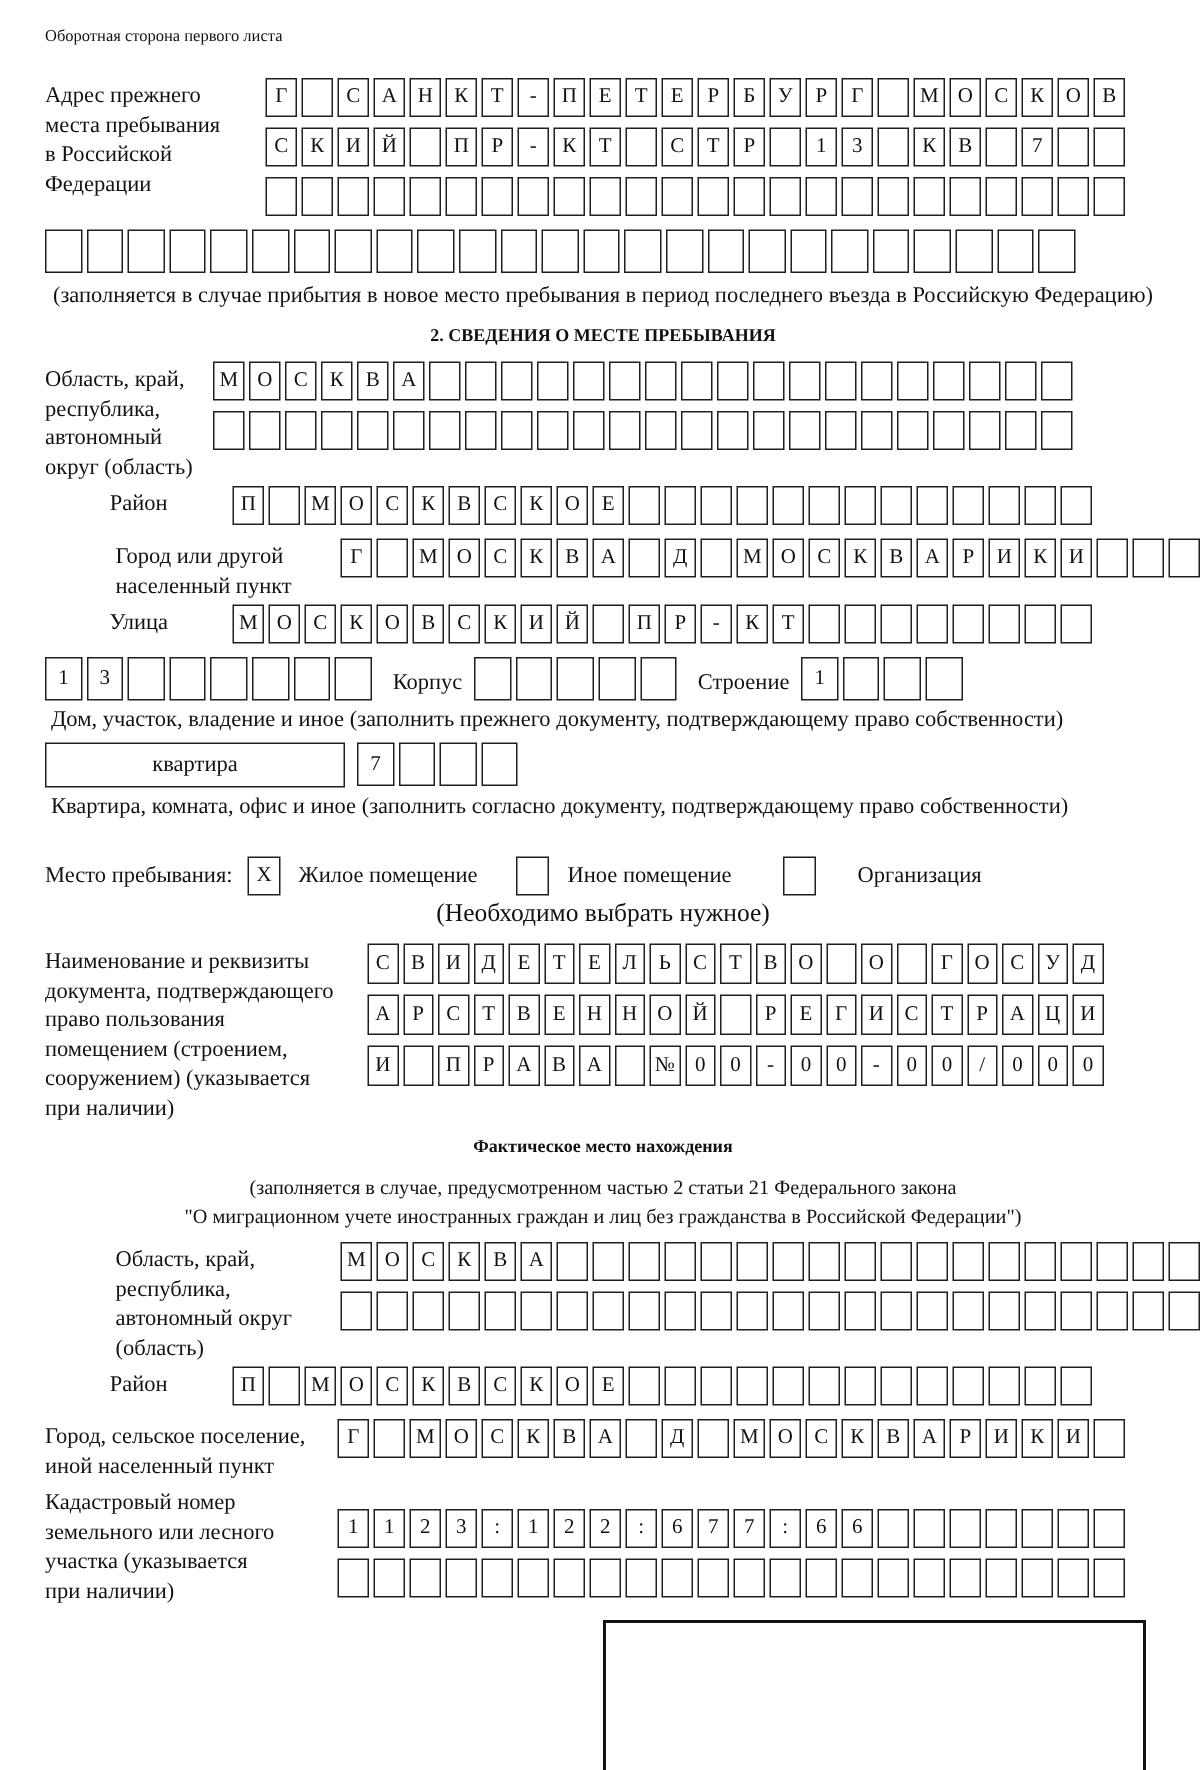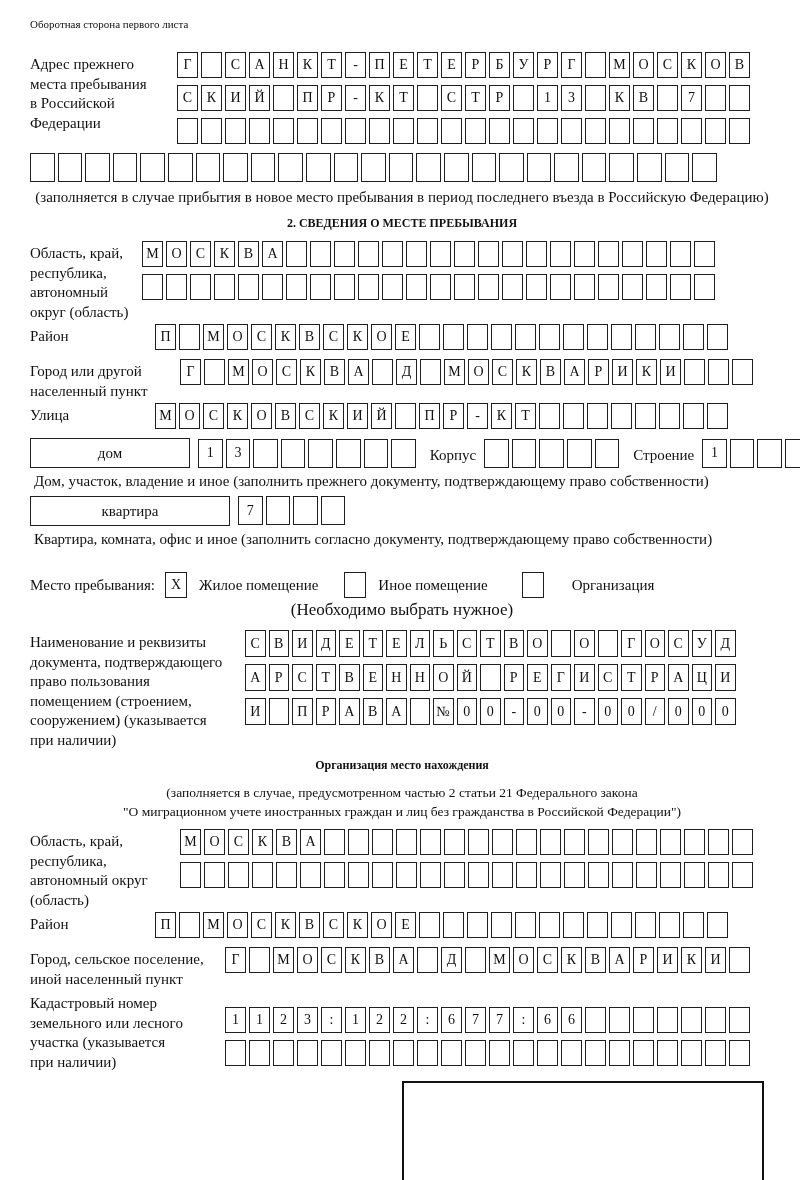--- a/index.html
+++ b/index.html
@@ -8,22 +8,22 @@
     width: 800px; height: 1180px; overflow: hidden;
     font-family: "Liberation Serif", serif;
     color: #111;
   }
   .page { padding: 18px 26px 0 30px; }
 
   .header-note { font-size: 11px; padding-right: 30px; margin-bottom: 22px; }
 
   .frow { display: flex; align-items: flex-start; margin-bottom: 2px; }
   .label { font-size: 15px; line-height: 19.5px; white-space: pre-line; flex: none; padding-top: 3px; }
-  .w147 { width: 147px; } .w112 { width: 112px; } .w125 { width: 125px; }
-  .w150 { width: 150px; } .w195 { width: 195px; } .w215 { width: 215px; }
+  .w147 { width: 147px; } .w112 { width: 112px; } .w125 { width: 125px; text-align: center; }
+  .w150 { width: 150px; margin-left: 47px; } .w195 { width: 195px; } .w215 { width: 215px; }
 
   .grid { display: flex; flex-direction: column; }
   .cells { display: flex; gap: 3px; margin-bottom: 7px; }
   .cell {
     flex: none; width: 21px; height: 26px;
     border: 1.6px solid #1f1f1f;
     font-size: 14px; display: flex; align-items: center; justify-content: center;
   }
   .lg .cell { width: 24.6px; height: 29px; }
   .doc .cell { width: 20.5px; height: 27px; }
@@ -329,21 +329,20 @@
         <span class="cell"></span>
         <span class="cell"></span>
         <span class="cell"></span>
         <span class="cell"></span>
         <span class="cell"></span>
         <span class="cell"></span>
       </div>
   </div>
 
   <div class="frow" style="align-items:center; margin-top:2px;">
-    <div class="widebox" style="width:160px">дом</div>
     <div class="cells lg" style="margin-bottom:0">
         <span class="cell">1</span>
         <span class="cell">3</span>
         <span class="cell"></span>
         <span class="cell"></span>
         <span class="cell"></span>
         <span class="cell"></span>
         <span class="cell"></span>
         <span class="cell"></span>
       </div>
@@ -460,21 +459,21 @@
           <span class="cell">0</span>
           <span class="cell">0</span>
           <span class="cell">/</span>
           <span class="cell">0</span>
           <span class="cell">0</span>
           <span class="cell">0</span>
         </div>
     </div>
   </div>
 
-  <div class="sec-title" style="margin-top:8px">Организация место нахождения</div>
+  <div class="sec-title" style="margin-top:8px">Фактическое место нахождения</div>
   <div class="fact-cap" style="white-space:pre-line">(заполняется в случае, предусмотренном частью 2 статьи 21 Федерального закона
 "О миграционном учете иностранных граждан и лиц без гражданства в Российской Федерации")</div>
 
   <div class="frow">
     <div class="label w150">Область, край,
 республика,
 автономный округ
 (область)</div>
     <div class="grid">
       <div class="cells">

